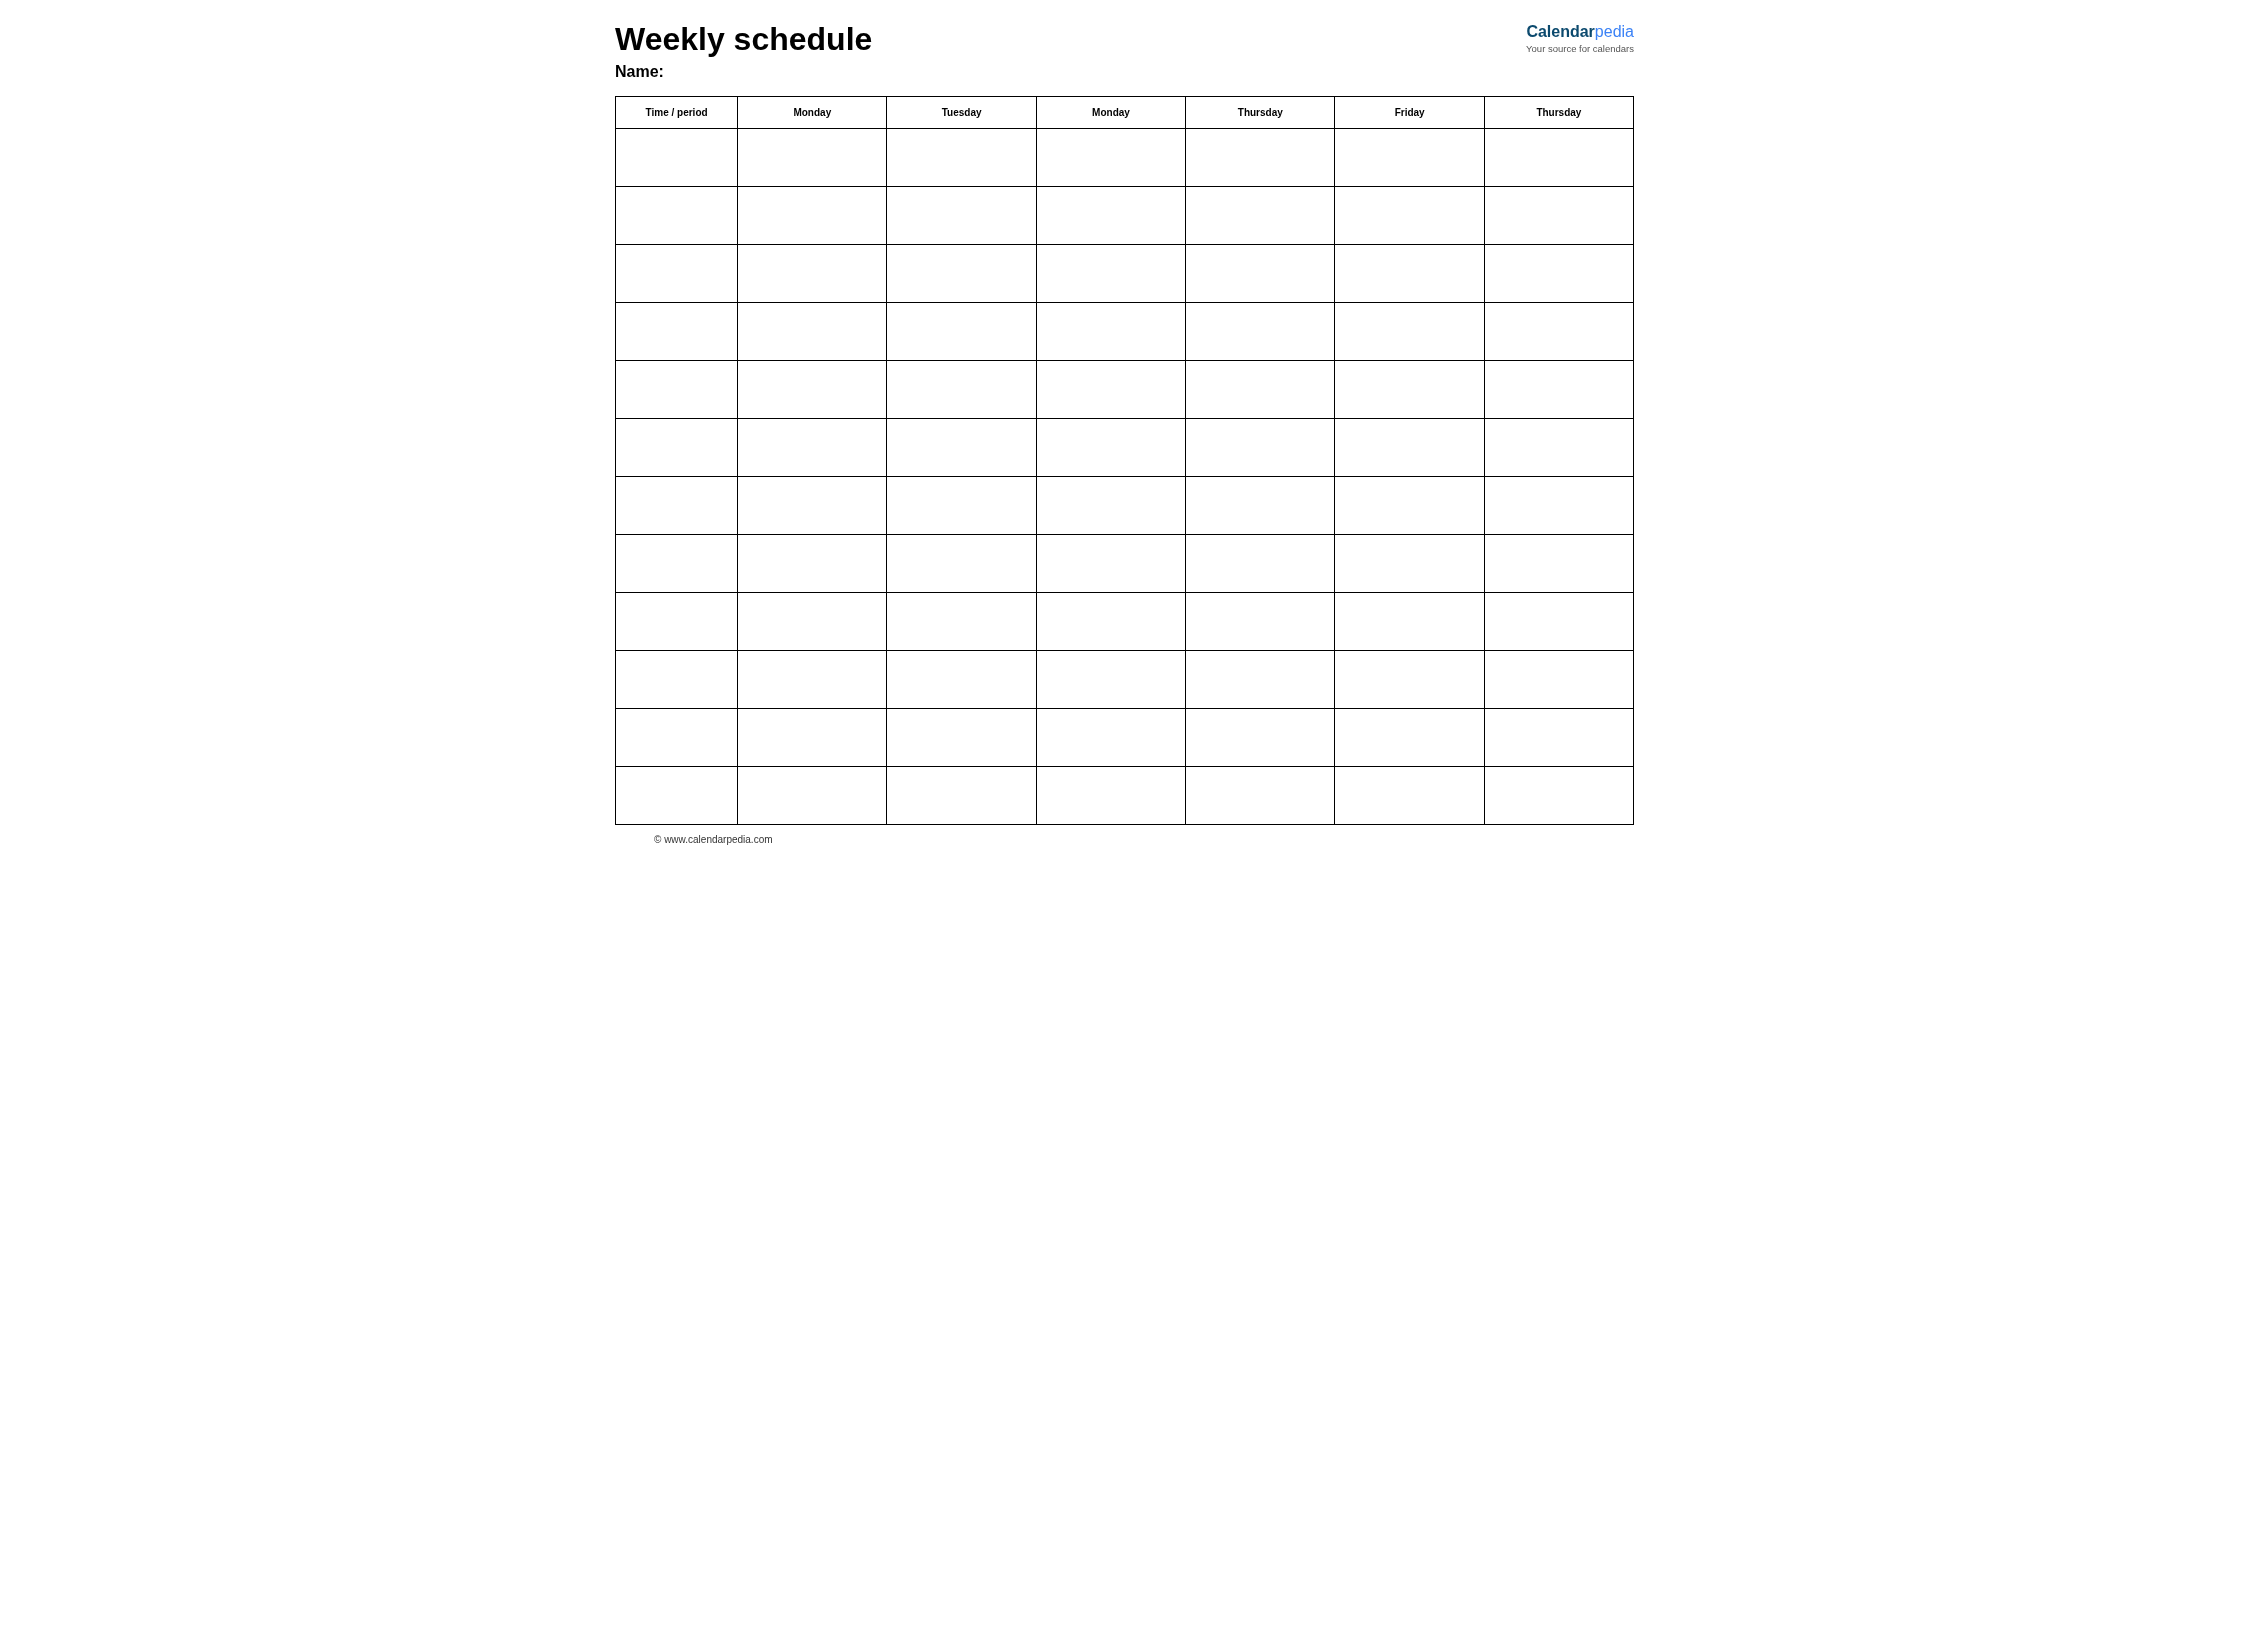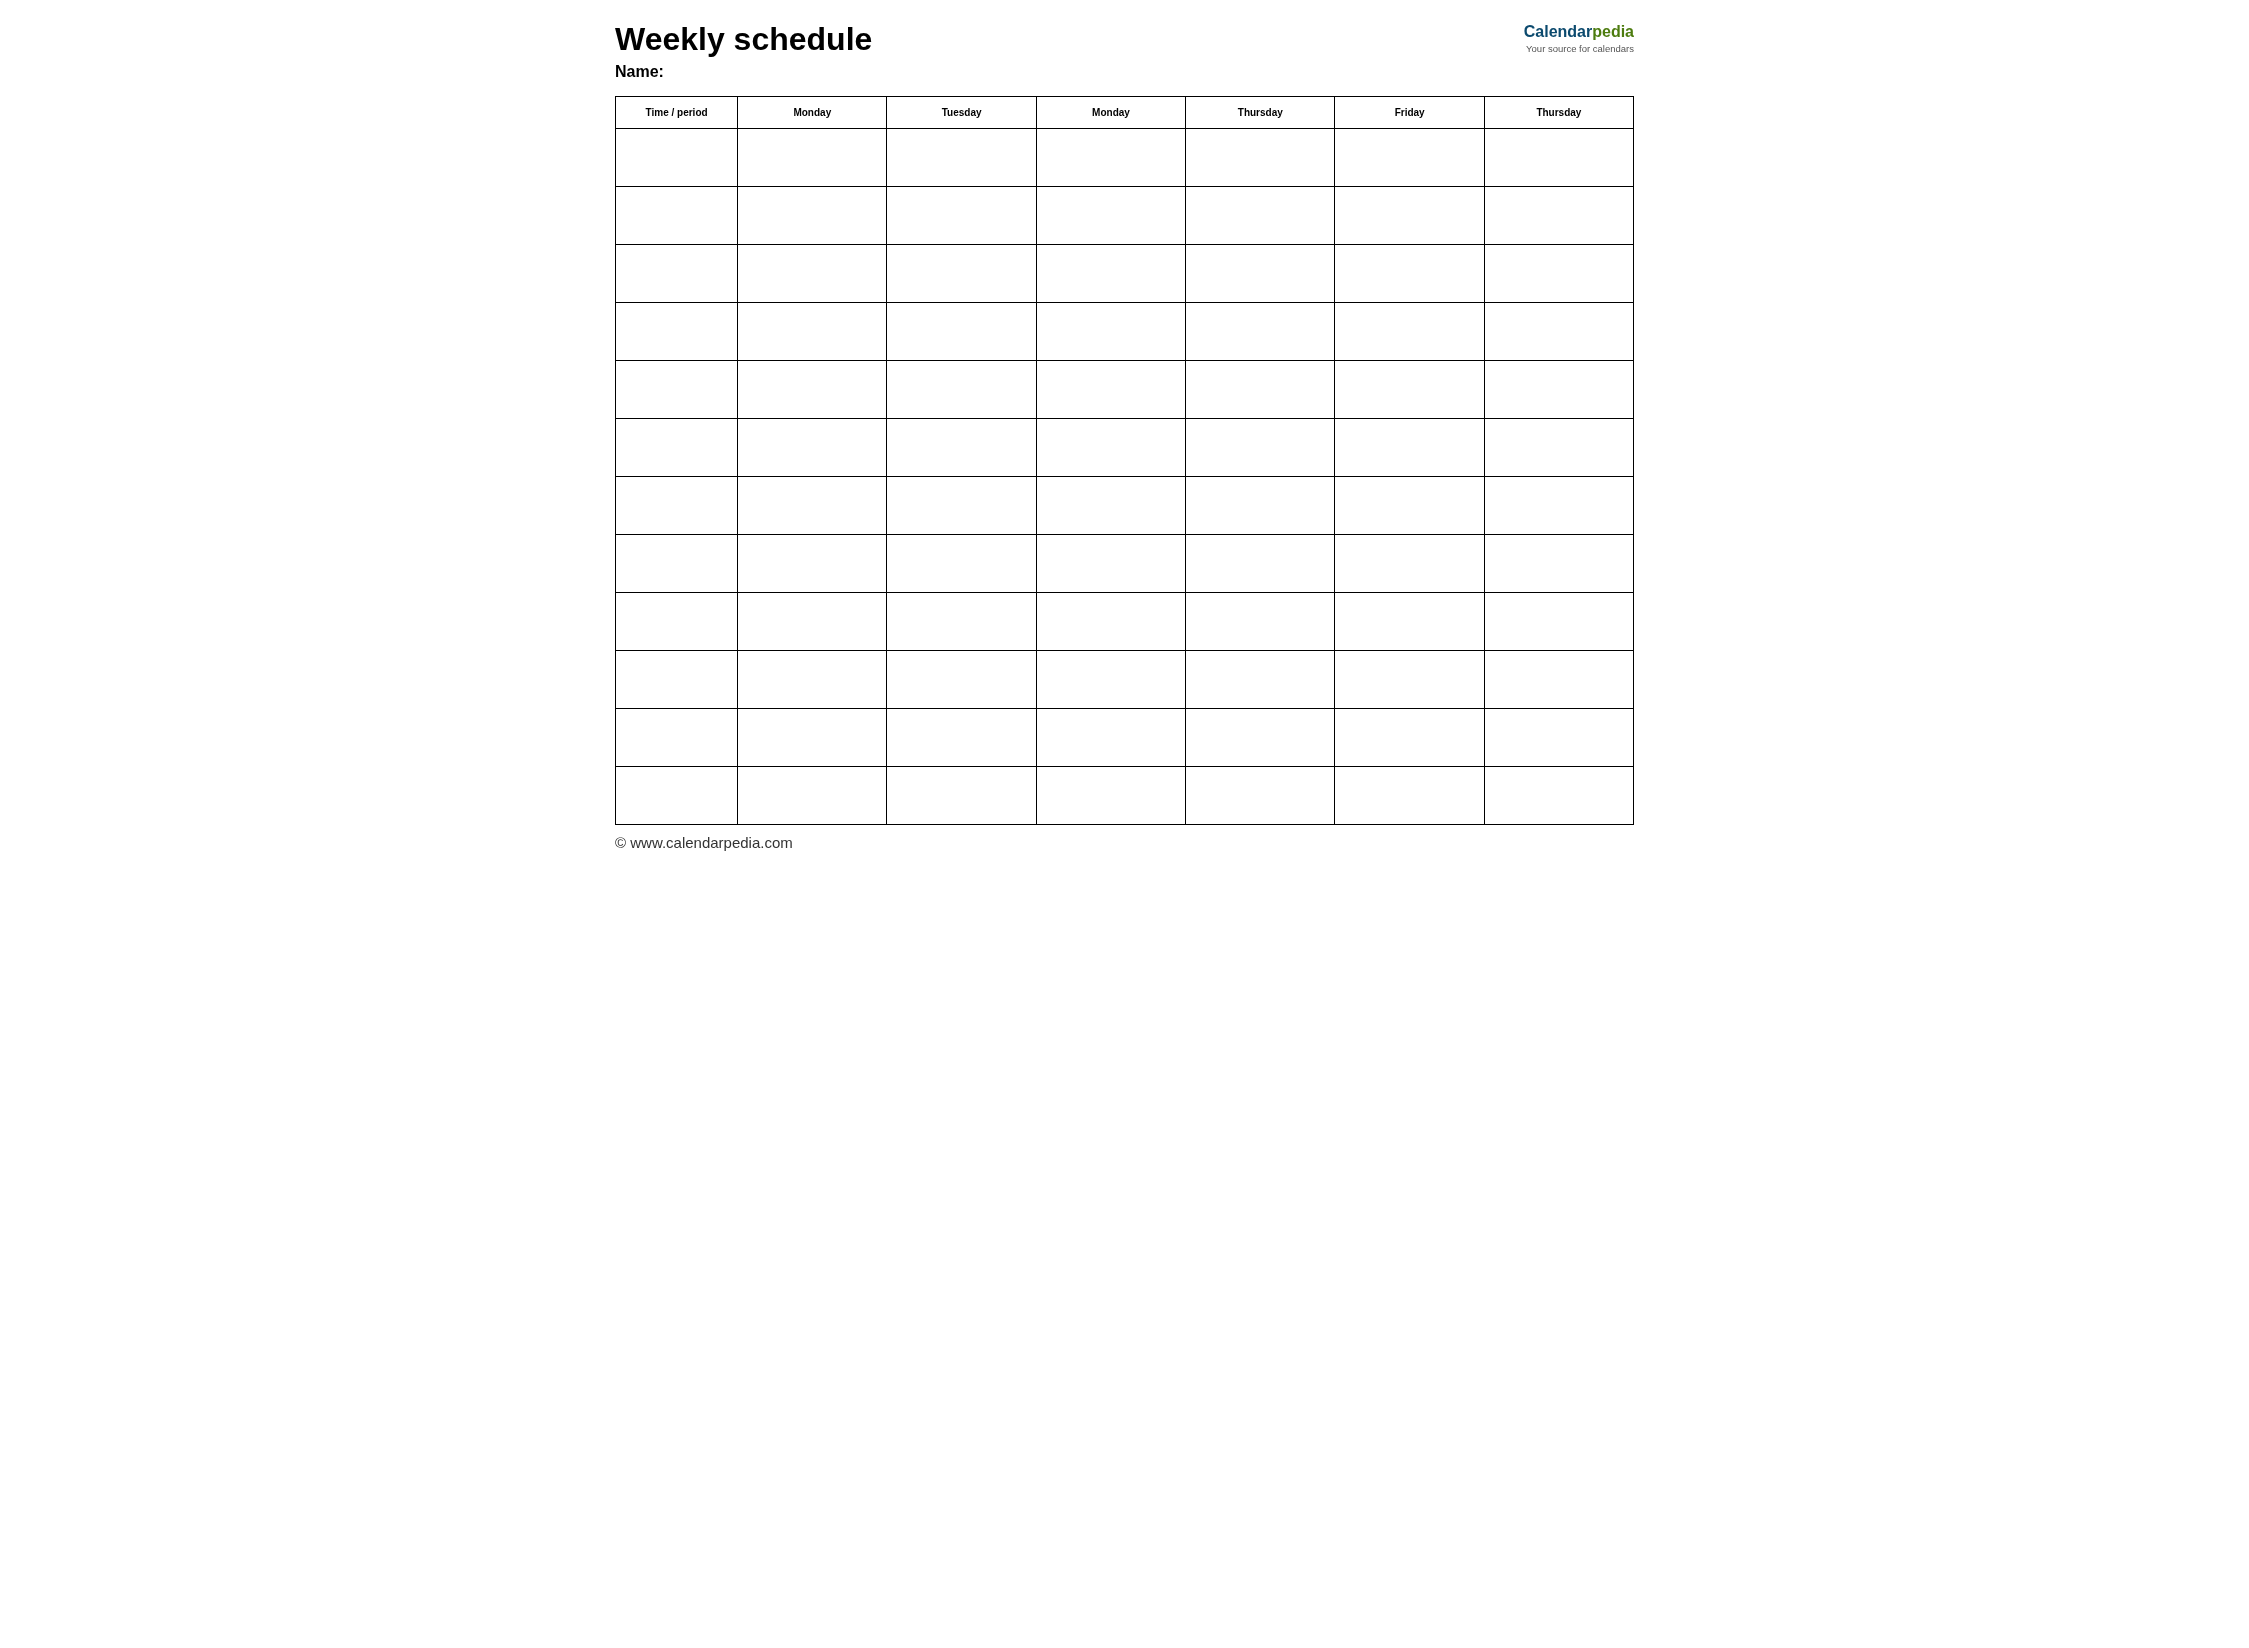--- a/index.html
+++ b/index.html
@@ -60,22 +60,22 @@
       font-weight: normal;
       line-height: 1.2;
     }
 
     .logo-text .calendar {
       color: #0c4a6e;
       font-weight: bold;
     }
 
     .logo-text .pedia {
-      color: #4d7c0f;
-      font-weight: bold;
+      color: #3b82f6;
+      font-weight: normal;
     }
 
     .logo-tagline {
       font-size: 9.5px;
       color: #555555;
       margin-top: 1.5px;
       margin-left: 16px;
     }
 
     .schedule-table {
@@ -110,23 +110,24 @@
       padding: 2.9px;
       vertical-align: top;
     }
 
     .schedule-table td.time-cell {
       background: #ffffff;
       width: 12%;
     }
 
     .footer-text {
-      font-size: 15px;
+      font-size: 10px;
       color: #333333;
       margin-top: 8.7px;
+      margin-left: 39px;
     }
   </style>
 </head>
 <body>
 
 <div class="page-wrapper">
 
   <div class="header-area">
     <div class="title-section">
       <h1 class="main-title">Weekly schedule</h1>

